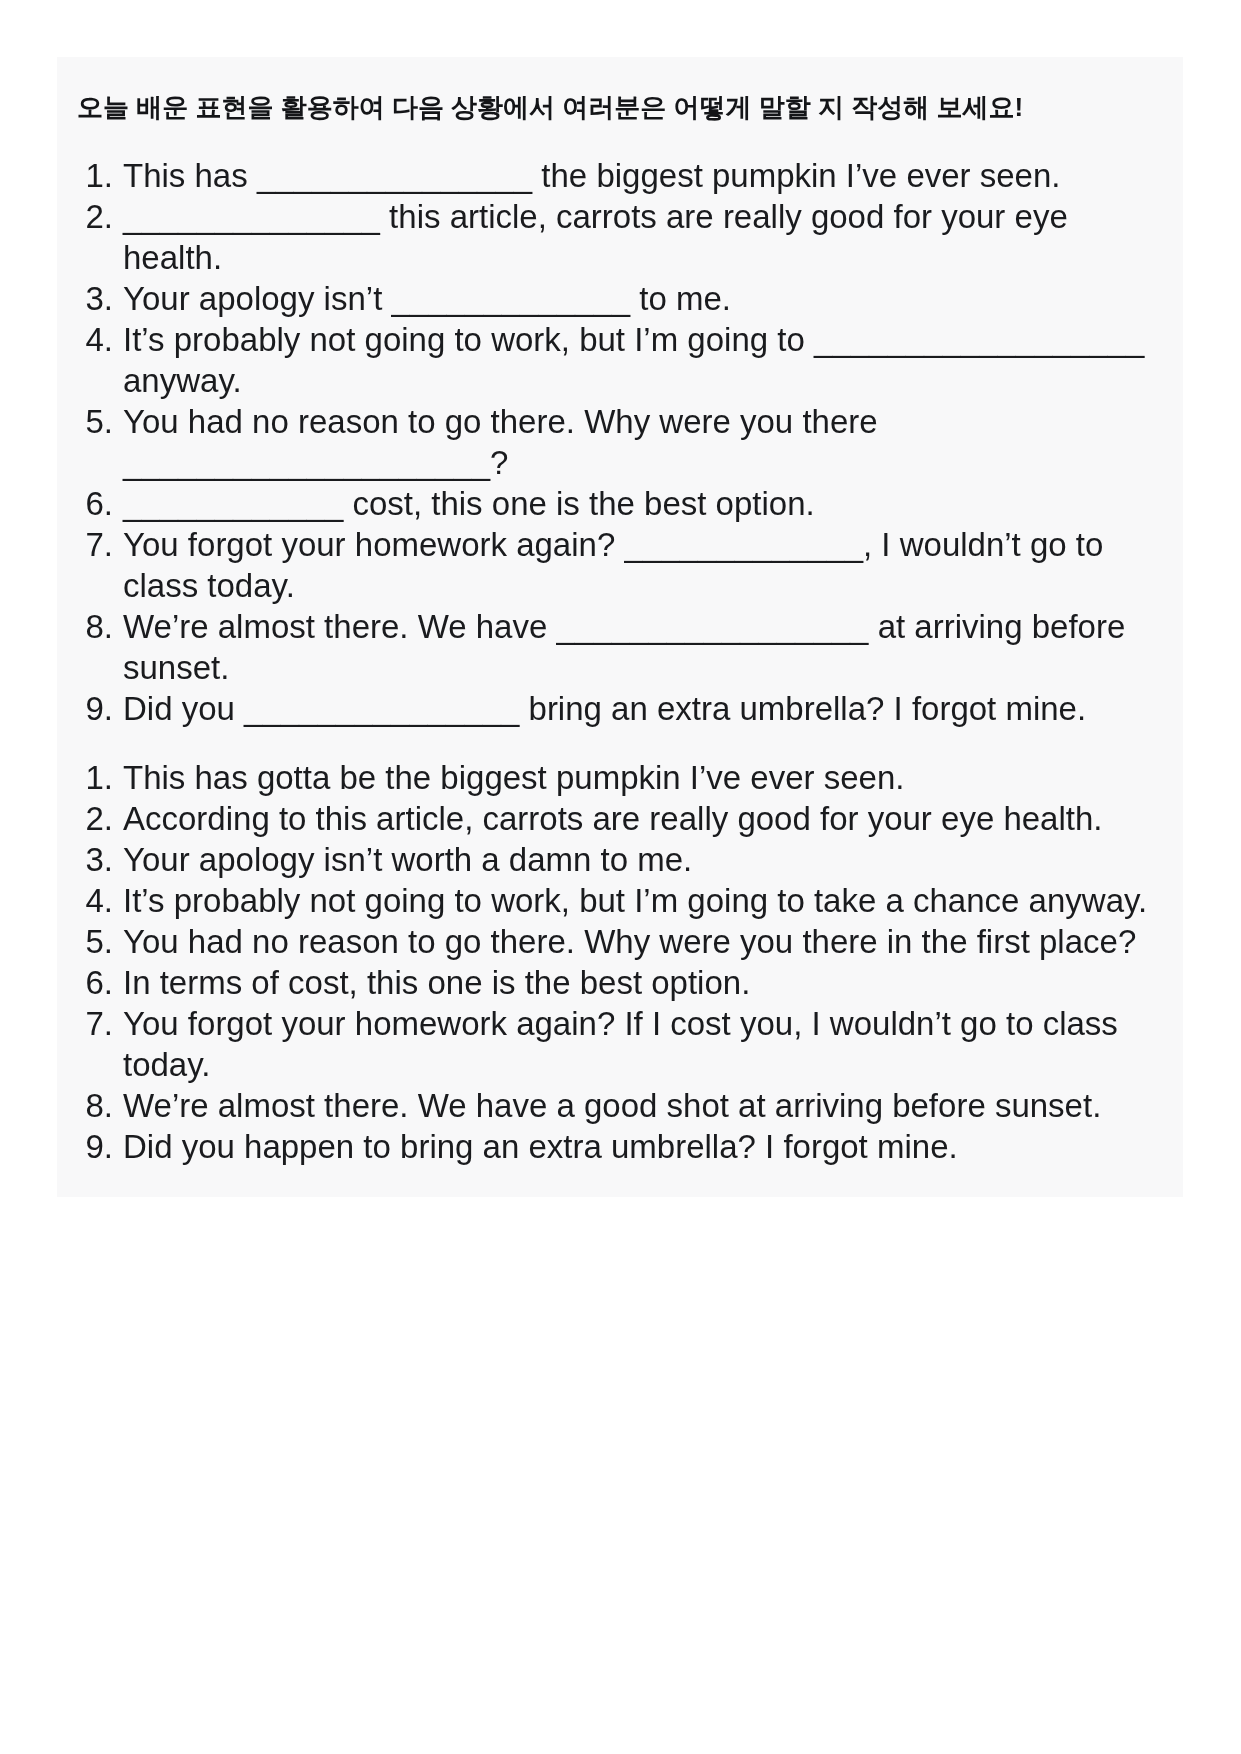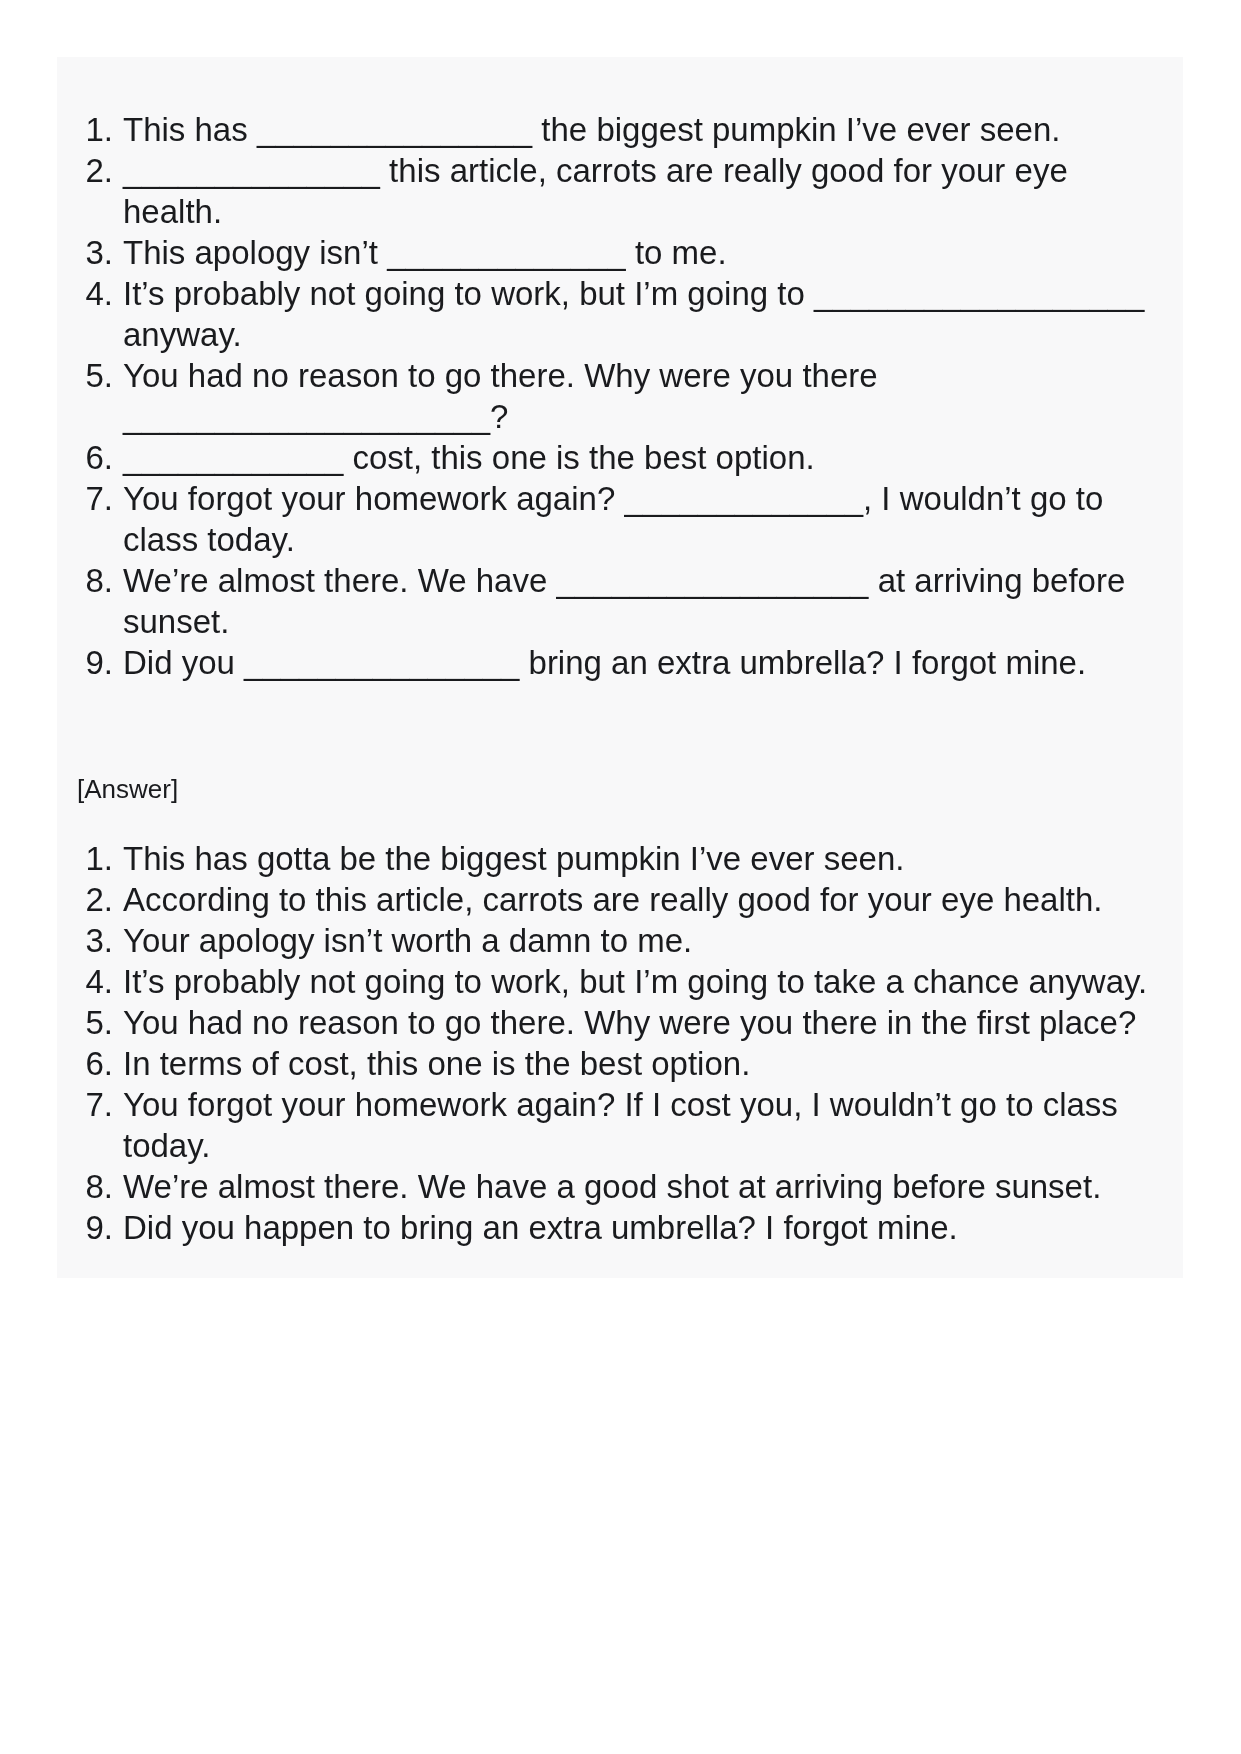--- a/index.html
+++ b/index.html
@@ -76,34 +76,34 @@
 </style>
 </head>
 <body>
 
 <div class="page">
   <section class="panel">
 
 
     <div class="panel-body">
 
+      <p class="instruction">오늘 배운 표현을 활용하여 다음 상황에서 여러분은 어떻게 말할 지 작성해 보세요!</p>
 
       <ol class="q-list">
         <li>This has _______________ the biggest pumpkin I’ve ever seen.</li>
         <li>______________ this article, carrots are really good for your eye health.</li>
-        <li>This apology isn’t _____________ to me.</li>
+        <li>Your apology isn’t _____________ to me.</li>
         <li>It’s probably not going to work, but I’m going to __________________ anyway.</li>
         <li>You had no reason to go there. Why were you there ____________________?</li>
         <li>____________ cost, this one is the best option.</li>
         <li>You forgot your homework again? _____________, I wouldn’t go to class today.</li>
         <li>We’re almost there. We have _________________ at arriving before sunset.</li>
         <li>Did you _______________ bring an extra umbrella? I forgot mine.</li>
       </ol>
 
-      <p class="answer-label">[Answer]</p>
 
       <ol class="q-list answers">
         <li>This has gotta be the biggest pumpkin I’ve ever seen.</li>
         <li>According to this article, carrots are really good for your eye health.</li>
         <li>Your apology isn’t worth a damn to me.</li>
         <li>It’s probably not going to work, but I’m going to take a chance anyway.</li>
         <li>You had no reason to go there. Why were you there in the first place?</li>
         <li>In terms of cost, this one is the best option.</li>
         <li>You forgot your homework again? If I cost you, I wouldn’t go to class today.</li>
         <li>We’re almost there. We have a good shot at arriving before sunset.</li>

